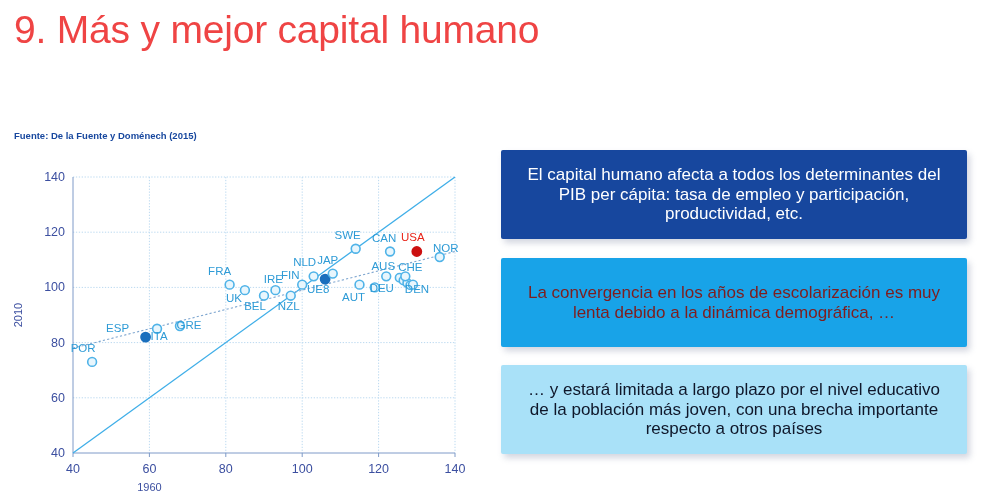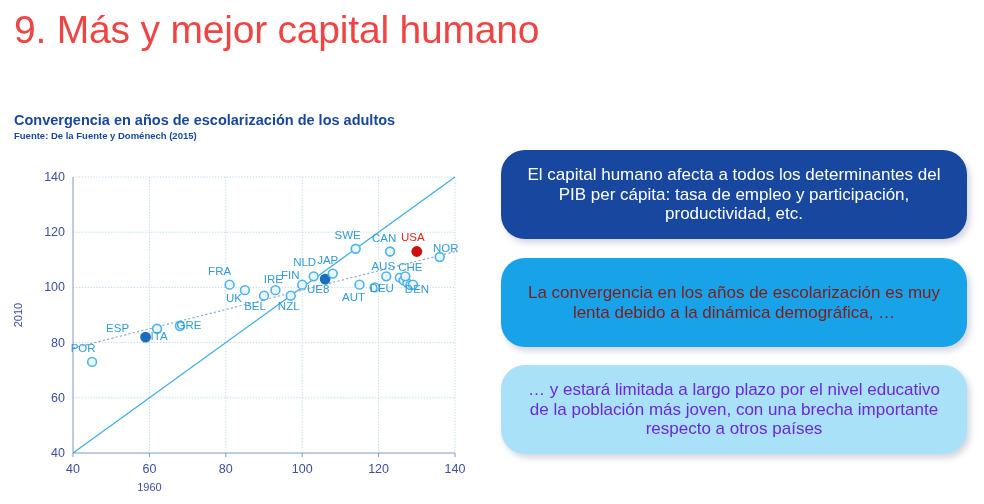--- a/index.html
+++ b/index.html
@@ -28,38 +28,38 @@
     position:absolute;left:14px;top:130px;
     font-size:9.5px;font-weight:bold;color:#17479E;
     white-space:nowrap;
   }
 
   .chart-wrap{position:absolute;left:0;top:160px;width:492px;height:344px;}
   .chart-svg{display:block;}
 
   
   .callout{
-    position:absolute;border-radius:24px;
+    position:absolute;border-radius:2px;
     display:flex;align-items:center;justify-content:flex-end;
     text-align:center;line-height:1.16;
     box-shadow:3px 4px 6px rgba(120,130,160,0.33);
     padding:6px 23px;box-sizing:border-box;
   }
   .callout span{display:block;width:100%;}
   #callout-1{
     left:501px;top:150px;width:466px;height:89px;
     background:#17479E;color:#ffffff;font-size:17px;
   }
   #callout-2{
     left:501px;top:258px;width:466px;height:89px;
     background:#18A3E8;color:#7f1d1d;font-size:17px;
   }
   #callout-3{
     left:501px;top:365px;width:466px;height:89px;
-    background:#A9E1F8;color:#6d28d9;font-size:17px;
+    background:#A9E1F8;color:#0f172a;font-size:17px;
   }
 
   
   .axis-num{fill:#3C4FA0;font-size:12.5px;font-family:"Liberation Sans",sans-serif;}
   .axis-title{fill:#3C4FA0;font-size:11px;font-family:"Liberation Sans",sans-serif;}
   .pt-label{fill:#2E9BD6;font-size:11.5px;font-family:"Liberation Sans",sans-serif;}
   .pt-label-usa{fill:#E8251A;font-size:11.5px;font-family:"Liberation Sans",sans-serif;}
   .gridline{stroke:#BBD9F0;stroke-width:1;stroke-dasharray:1.3 1.6;}
   .axisline{stroke:#7E9AC8;stroke-width:1;}
   .marker{fill:#E8F6FD;stroke:#4FB3E8;stroke-width:1.6;}
@@ -69,21 +69,20 @@
   .trend45{stroke:#3FAEE8;stroke-width:1.3;fill:none;}
   .trendfit{stroke:#7EA6D0;stroke-width:1.1;fill:none;stroke-dasharray:2.2 2.2;}
 </style>
 </head>
 <body>
 
 <div id="slide">
 
   <div class="slide-title">9. Más y mejor capital humano</div>
 
-  <div class="chart-title">Convergencia en años de escolarización de los adultos</div>
   <div class="chart-source">Fuente: De la Fuente y Doménech (2015)</div>
 
   <div class="chart-wrap">
     <svg id="chart" class="chart-svg" width="492" height="344" viewBox="0 0 492 344">
         <line x1="73" y1="237.8" x2="455" y2="237.8" class="gridline"></line>
         <line x1="73" y1="182.6" x2="455" y2="182.6" class="gridline"></line>
         <line x1="73" y1="127.4" x2="455" y2="127.4" class="gridline"></line>
         <line x1="73" y1="72.19999999999999" x2="455" y2="72.19999999999999" class="gridline"></line>
         <line x1="73" y1="17" x2="455" y2="17" class="gridline"></line>
         <line x1="149.4" y1="17" x2="149.4" y2="293" class="gridline"></line>

